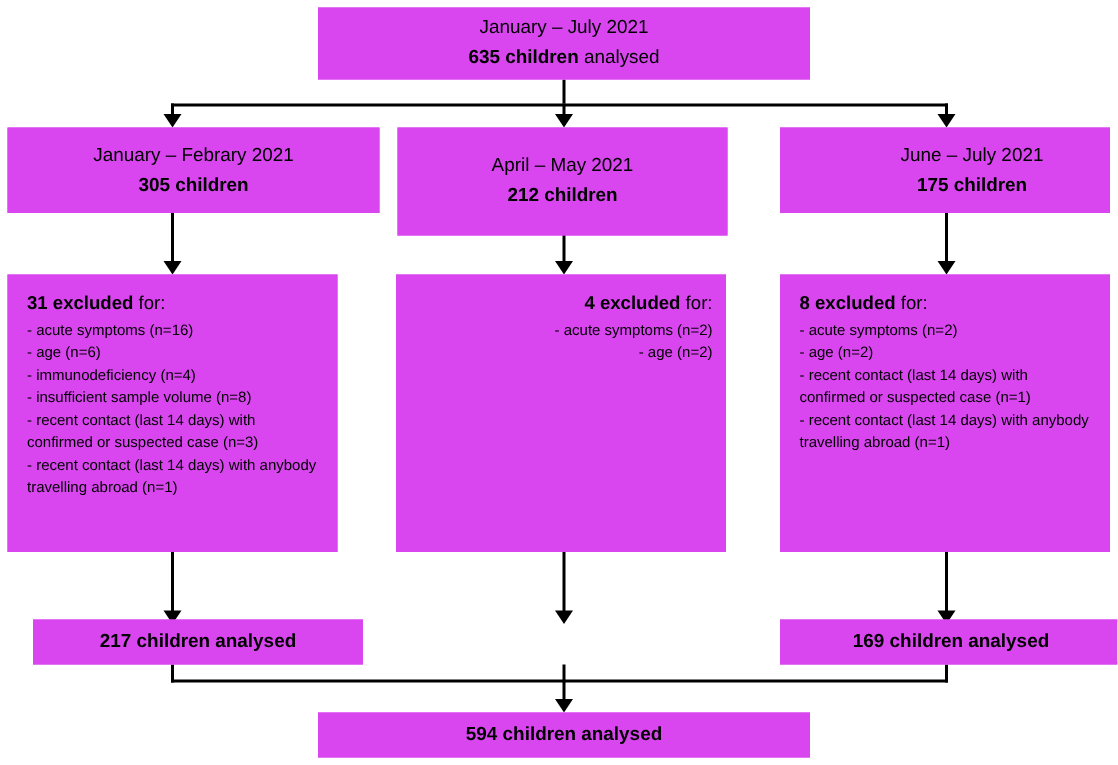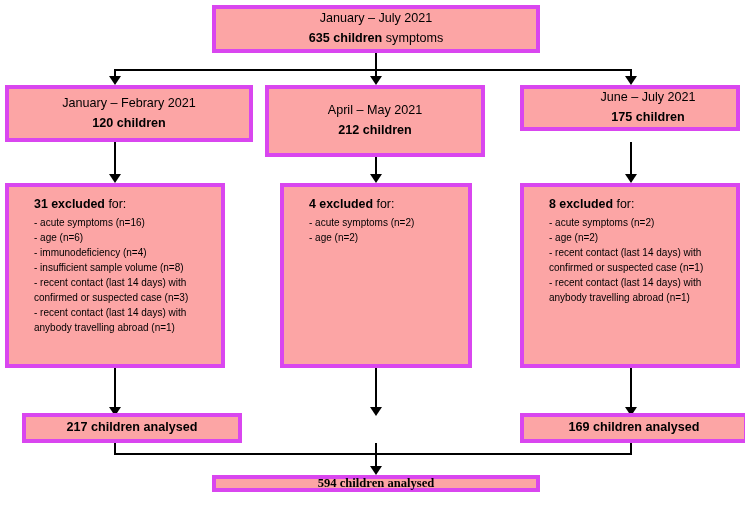--- a/index.html
+++ b/index.html
@@ -14,35 +14,35 @@
   #flowchart {
     position: relative;
     width: 745px;
     height: 510px;
     background: #ffffff;
     overflow: hidden;
   }
   .box {
     position: absolute;
     box-sizing: border-box;
-    border: 4px solid #d946ef;
-    background: #fca5a5;
+    border: 2px solid #d946ef;
+    background: #d946ef;
     z-index: 3;
   }
   .box-center {
     display: flex;
     flex-direction: column;
     align-items: center;
     justify-content: center;
     text-align: center;
   }
   .box-left {
     display: block;
     text-align: left;
-    padding: 8px 7px 6px 25px;
+    padding: 8px 7px 6px 11px;
   }
   .t-bold {
     font-weight: bold;
   }
   .hdr-line {
     font-size: 12.6px;
     line-height: 1.55;
   }
   .excl-head {
     font-size: 12.4px;
@@ -77,44 +77,44 @@
   }
 </style>
 </head>
 <body>
 
 <div id="flowchart">
 
   <div class="box box-center" style="left:212px; top:5px; width:328px; height:48px;">
     <div class="hdr-line">January – July 2021</div>
     <div class="hdr-line">
-      <span class="t-bold">635 children</span><span> symptoms</span>
+      <span class="t-bold">635 children</span><span> analysed</span>
     </div>
   </div>
 
   <div class="vline" style="left:375px; top:53px; height:16px;"></div>
   <div class="hline" style="left:114px; top:69px; width:518px;"></div>
   <div class="vline" style="left:114px; top:69px; height:9px;"></div>
   <div class="arrowhead" style="left:109px; top:76px;"></div>
   <div class="vline" style="left:375px; top:69px; height:9px;"></div>
   <div class="arrowhead" style="left:370px; top:76px;"></div>
   <div class="vline" style="left:630px; top:69px; height:9px;"></div>
   <div class="arrowhead" style="left:625px; top:76px;"></div>
 
   <div class="box box-center" style="left:5px; top:85px; width:248px; height:57px;">
     <div class="hdr-line">January – Febrary 2021</div>
-    <div class="hdr-line t-bold">120 children</div>
+    <div class="hdr-line t-bold">305 children</div>
   </div>
 
   <div class="box box-center" style="left:265px; top:85px; width:220px; height:72px;">
     <div class="hdr-line">April – May 2021</div>
     <div class="hdr-line t-bold">212 children</div>
   </div>
 
-  <div class="box box-center" style="left:520px; top:85px; width:220px; height:46px;padding-left:36px;">
+  <div class="box box-center" style="left:520px; top:85px; width:220px; height:57px;padding-left:36px;">
     <div class="hdr-line">June – July 2021</div>
     <div class="hdr-line t-bold">175 children</div>
   </div>
 
   <div class="vline" style="left:114px; top:142px; height:35px;"></div>
   <div class="arrowhead" style="left:109px; top:174px;"></div>
   <div class="vline" style="left:375px; top:142px; height:35px;"></div>
   <div class="arrowhead" style="left:370px; top:174px;"></div>
   <div class="vline" style="left:630px; top:142px; height:35px;"></div>
   <div class="arrowhead" style="left:625px; top:174px;"></div>
@@ -124,21 +124,21 @@
       <span class="t-bold">31 excluded</span><span> for:</span>
     </div>
     <div class="excl-item">- acute symptoms (n=16)</div>
     <div class="excl-item">- age (n=6)</div>
     <div class="excl-item">- immunodeficiency (n=4)</div>
     <div class="excl-item">- insufficient sample volume (n=8)</div>
     <div class="excl-item">- recent contact (last 14 days) with confirmed or suspected case (n=3)</div>
     <div class="excl-item">- recent contact (last 14 days) with anybody travelling abroad (n=1)</div>
   </div>
 
-  <div class="box box-left" style="left:280px; top:183px; width:192px; height:185px;">
+  <div class="box box-left" style="left:264px; top:183px; width:220px; height:185px;text-align:right;">
     <div class="excl-head">
       <span class="t-bold">4 excluded</span><span> for:</span>
     </div>
     <div class="excl-item">- acute symptoms (n=2)</div>
     <div class="excl-item">- age (n=2)</div>
   </div>
 
   <div class="box box-left" style="left:520px; top:183px; width:220px; height:185px;">
     <div class="excl-head">
       <span class="t-bold">8 excluded</span><span> for:</span>
@@ -164,17 +164,17 @@
   <div class="box box-center" style="left:520px; top:413px; width:228px; height:30px;">
     <div class="hdr-line t-bold">169 children analysed</div>
   </div>
 
   <div class="vline" style="left:114px; top:443px; height:12px;"></div>
   <div class="vline" style="left:630px; top:443px; height:12px;"></div>
   <div class="hline" style="left:114px; top:453px; width:518px;"></div>
   <div class="vline" style="left:375px; top:443px; height:28px;"></div>
   <div class="arrowhead" style="left:370px; top:466px;"></div>
 
-  <div class="box box-center" style="left:212px; top:475px; width:328px; height:17px;font-family:Liberation Serif, serif;">
+  <div class="box box-center" style="left:212px; top:475px; width:328px; height:30px;">
     <div class="hdr-line t-bold">594 children analysed</div>
   </div>
 
 </div>
 
 </body></html>

